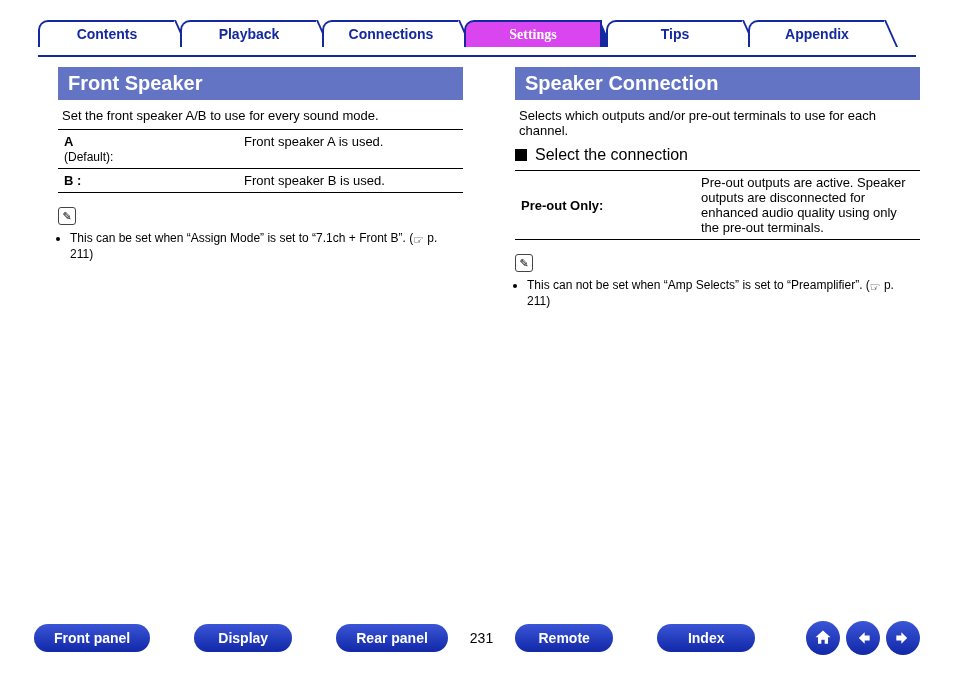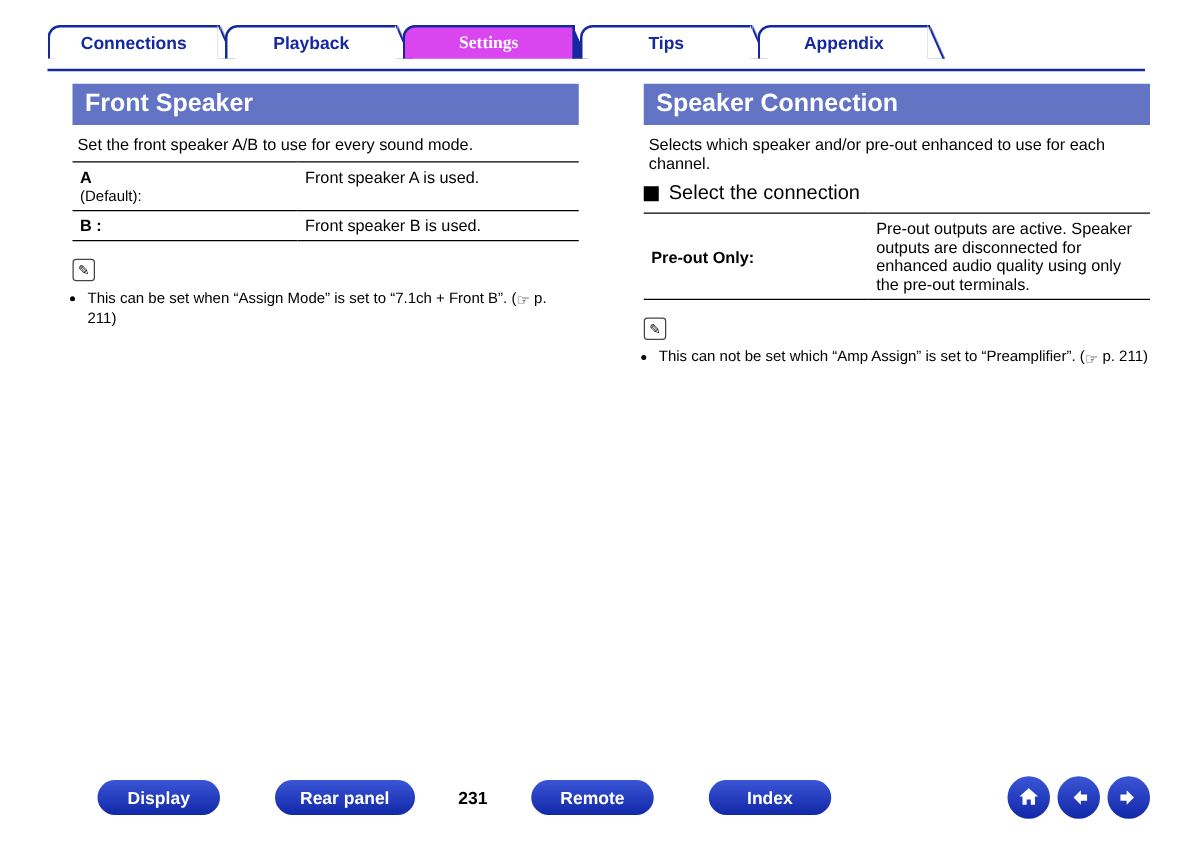--- a/index.html
+++ b/index.html
@@ -134,41 +134,42 @@
     color: #fff;
     font-weight: bold;
     font-size: 14px;
     padding: 6px 20px;
     border-radius: 15px;
     cursor: pointer;
     min-width: 98px;
     text-align: center;
   }
   .bgap { width: 44px; }
-  .pagenum { margin: 0 35px; font-size: 14px; font-weight: bold; }
+  .pagenum { margin: 0 22px; font-size: 14px; }
   .spacer { flex: 1; }
   .circle {
     width: 34px; height: 34px;
     border-radius: 50%;
     background: linear-gradient(#3a55d6, #1128a8);
     color: #fff;
     display: flex; align-items: center; justify-content: center;
     margin-left: 6px;
     cursor: pointer;
     font-size: 18px;
   }
   .circle svg { width: 20px; height: 20px; fill: #fff; }
 </style>
 </head>
 <body>
 
 <div class="page">
   <div class="tabs">
+    <div class="tab">Contents</div>
+    <div class="tab">Playback</div>
     <div class="tab">Connections</div>
-    <div class="tab">Playback</div>
     <div class="tab active">Settings</div>
     <div class="tab">Tips</div>
     <div class="tab">Appendix</div>
   </div>
   <div class="rule"></div>
 
   <div class="cols">
 
     <div class="col">
       <div class="section-header">Front Speaker</div>
@@ -196,50 +197,51 @@
             <li>
           <span>This can be set when “Assign Mode” is set to “7.1ch + Front B”.  (</span><span class="handlink">☞</span>
           <a class="plink">p. 211</a><span>)</span>
         </li>
           </ul>
       </div>
     </div>
 
     <div class="col">
       <div class="section-header">Speaker Connection</div>
-      <div class="intro">Selects which speaker and/or pre-out enhanced to use for each channel.</div>
+      <div class="intro">Selects which outputs and/or pre-out terminals to use for each channel.</div>
 
       <div class="subhead">
         <span class="sq"></span>
         <span>Select the connection</span>
       </div>
 
       <table class="opts">
         <tbody>
         <tr>
           <td class="key" style="vertical-align:middle;"><span>Pre-out Only:</span></td>
           <td>Pre-out outputs are active. Speaker outputs are disconnected for enhanced audio quality using only the pre-out terminals.</td>
         </tr>
       </tbody>
         </table>
 
       <div class="note">
         <span class="pencil">✎</span>
         <ul>
             <li>
-          <span>This can not be set which “Amp Assign” is set to “Preamplifier”.  (</span><span class="handlink">☞</span>
+          <span>This can not be set when “Amp Selects” is set to “Preamplifier”.  (</span><span class="handlink">☞</span>
           <a class="plink">p. 211</a><span>)</span>
         </li>
           </ul>
       </div>
     </div>
   </div>
 </div>
 
 <div class="bottom">
+  <div class="pill">Front panel</div>
   <div class="bgap"></div>
   <div class="pill">Display</div>
   <div class="bgap"></div>
   <div class="pill">Rear panel</div>
   <div class="pagenum">231</div>
   <div class="pill">Remote</div>
   <div class="bgap"></div>
   <div class="pill">Index</div>
   <div class="spacer"></div>
   <div class="circle">

